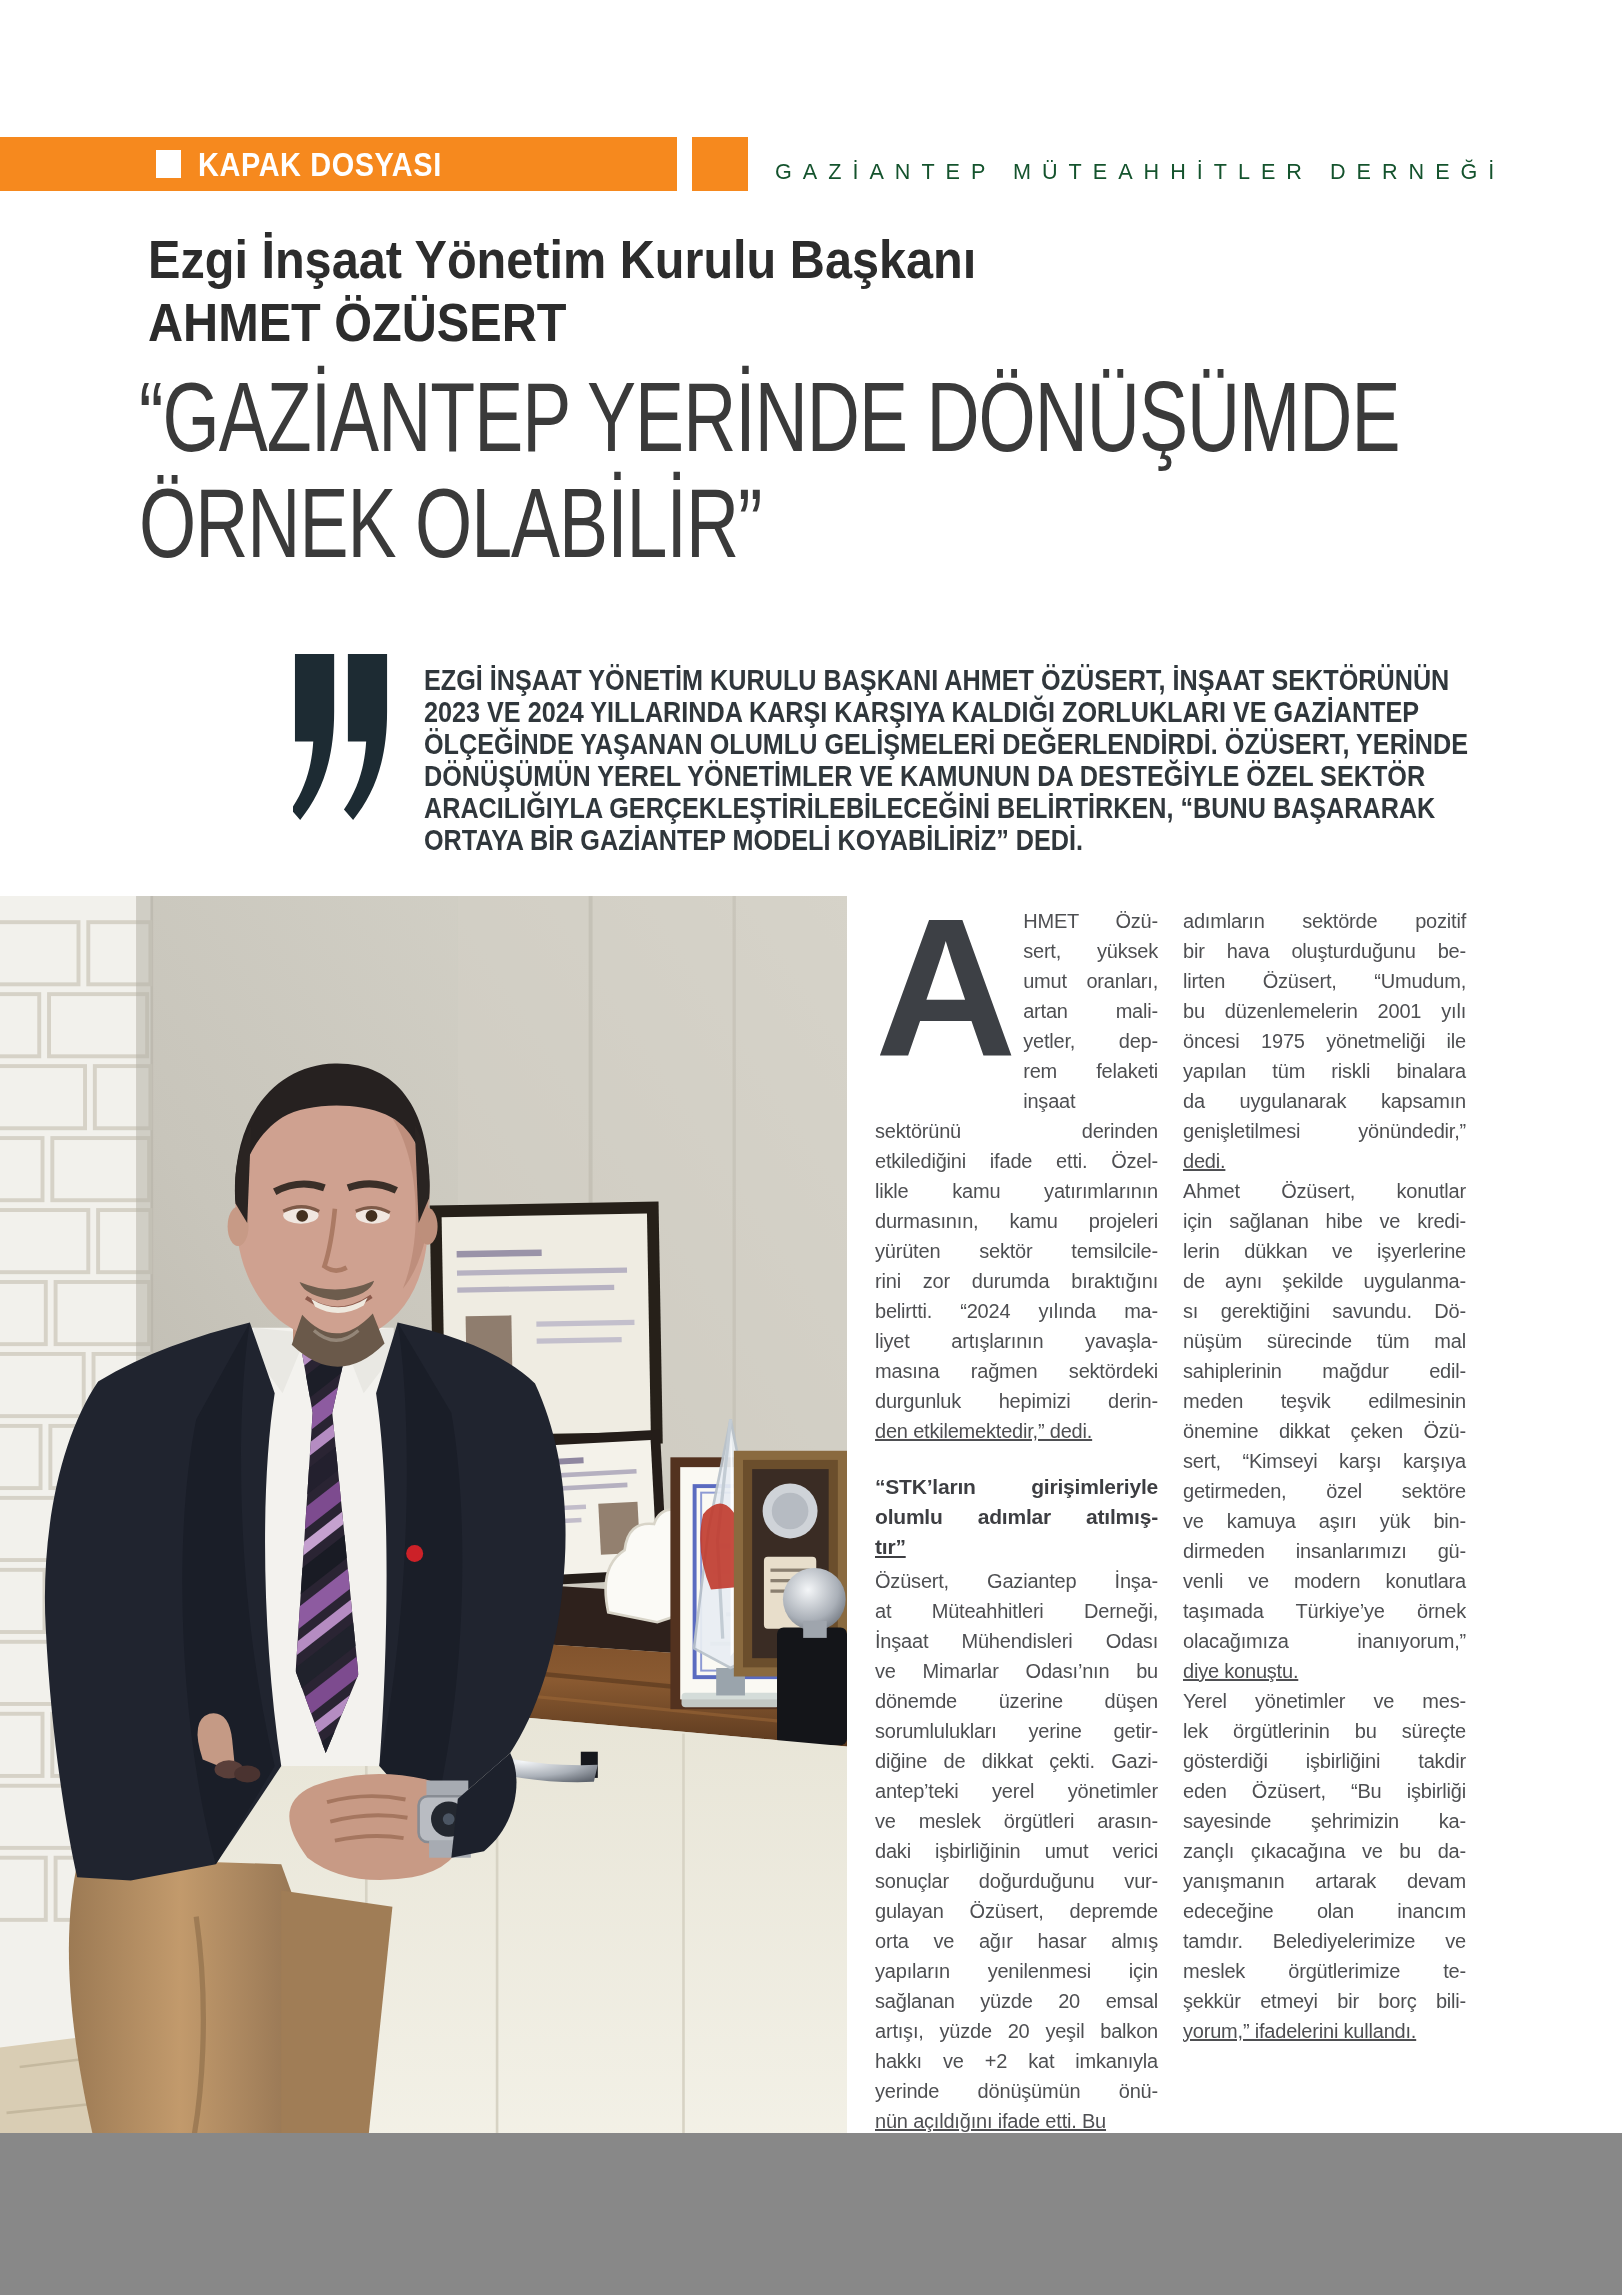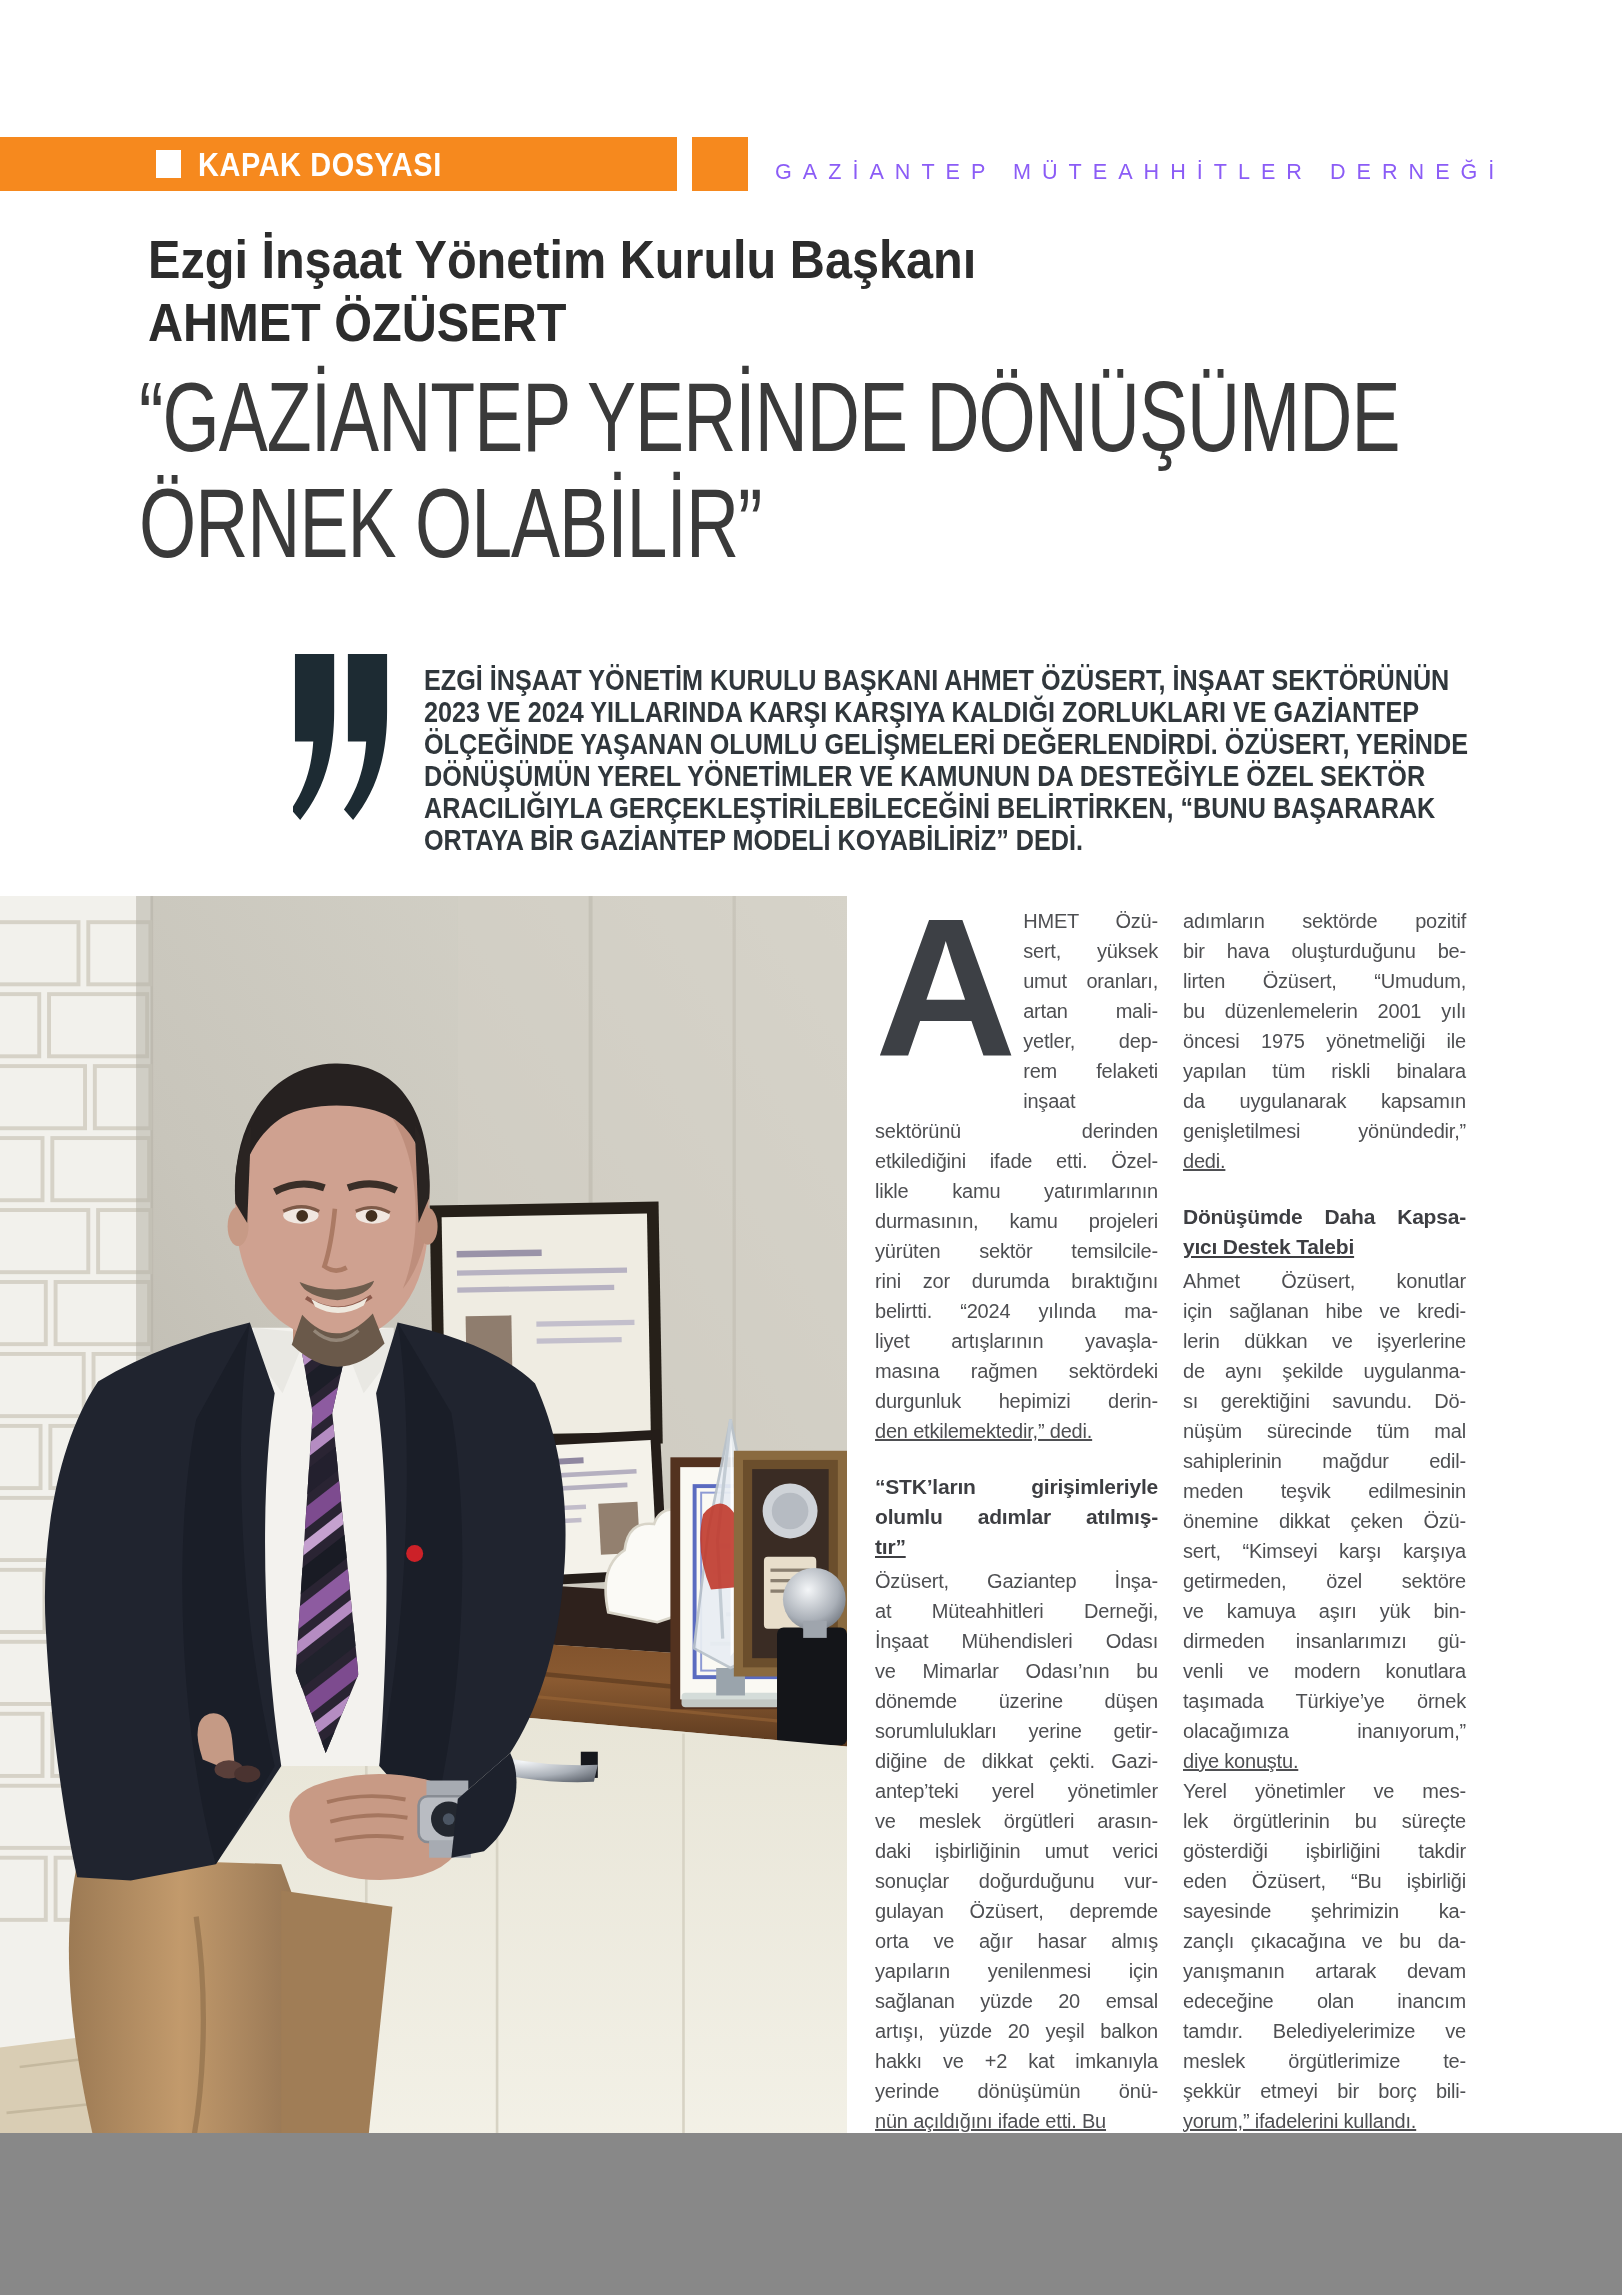--- a/index.html
+++ b/index.html
@@ -6,21 +6,21 @@
   .page{position:relative;width:1623px;height:2133px;background:#ffffff;overflow:hidden;
         font-family:"Liberation Sans",sans-serif;}
 
   
   .kicker-bar{position:absolute;left:0;top:137px;width:677px;height:54px;background:#F6891E;
               display:flex;align-items:center;}
   .kicker-bar-block{position:absolute;left:692px;top:137px;width:56px;height:54px;background:#F6891E;}
   .kicker-square{display:inline-block;width:25px;height:27.5px;background:#ffffff;margin-left:156px;margin-right:17px;flex:none;}
   .kicker-label{color:#ffffff;font-size:34px;font-weight:700;letter-spacing:0.7px;white-space:nowrap;
                 transform:scaleX(.85);transform-origin:left center;}
-  .org-name{position:absolute;left:775px;top:159px;font-size:21.6px;font-weight:500;color:#8b5cf6;
+  .org-name{position:absolute;left:775px;top:159px;font-size:21.6px;font-weight:500;color:#14532d;
             letter-spacing:11px;white-space:nowrap;}
 
   
   .kicker-titles{position:absolute;left:148px;top:228px;line-height:63px;font-size:54px;font-weight:700;
                  color:#2c2c2c;transform:scaleX(.9);transform-origin:left top;white-space:nowrap;}
   .headline{position:absolute;left:139px;top:364px;line-height:106px;font-size:98px;font-weight:400;
             color:#3a3a3a;letter-spacing:-1.3px;transform:scaleX(.75);transform-origin:left top;white-space:nowrap;}
 
   
   .quote-icon{position:absolute;left:293px;top:654px;}
@@ -385,24 +385,20 @@
         <div class="line">adımların sektörde pozitif</div>
         <div class="line">bir hava oluşturduğunu be-</div>
         <div class="line">lirten Özüsert, “Umudum,</div>
         <div class="line">bu düzenlemelerin 2001 yılı</div>
         <div class="line">öncesi 1975 yönetmeliği ile</div>
         <div class="line">yapılan tüm riskli binalara</div>
         <div class="line">da uygulanarak kapsamın</div>
         <div class="line">genişletilmesi yönündedir,”</div>
         <div class="line last">dedi.</div>
       </div>
-      <div class="block heading">
-        <div class="line">Dönüşümde Daha Kapsa-</div>
-        <div class="line last">yıcı Destek Talebi</div>
-      </div>
       <div class="block paragraph">
         <div class="line">Ahmet Özüsert, konutlar</div>
         <div class="line">için sağlanan hibe ve kredi-</div>
         <div class="line">lerin dükkan ve işyerlerine</div>
         <div class="line">de aynı şekilde uygulanma-</div>
         <div class="line">sı gerektiğini savundu. Dö-</div>
         <div class="line">nüşüm sürecinde tüm mal</div>
         <div class="line">sahiplerinin mağdur edil-</div>
         <div class="line">meden teşvik edilmesinin</div>
         <div class="line">önemine dikkat çeken Özü-</div>

